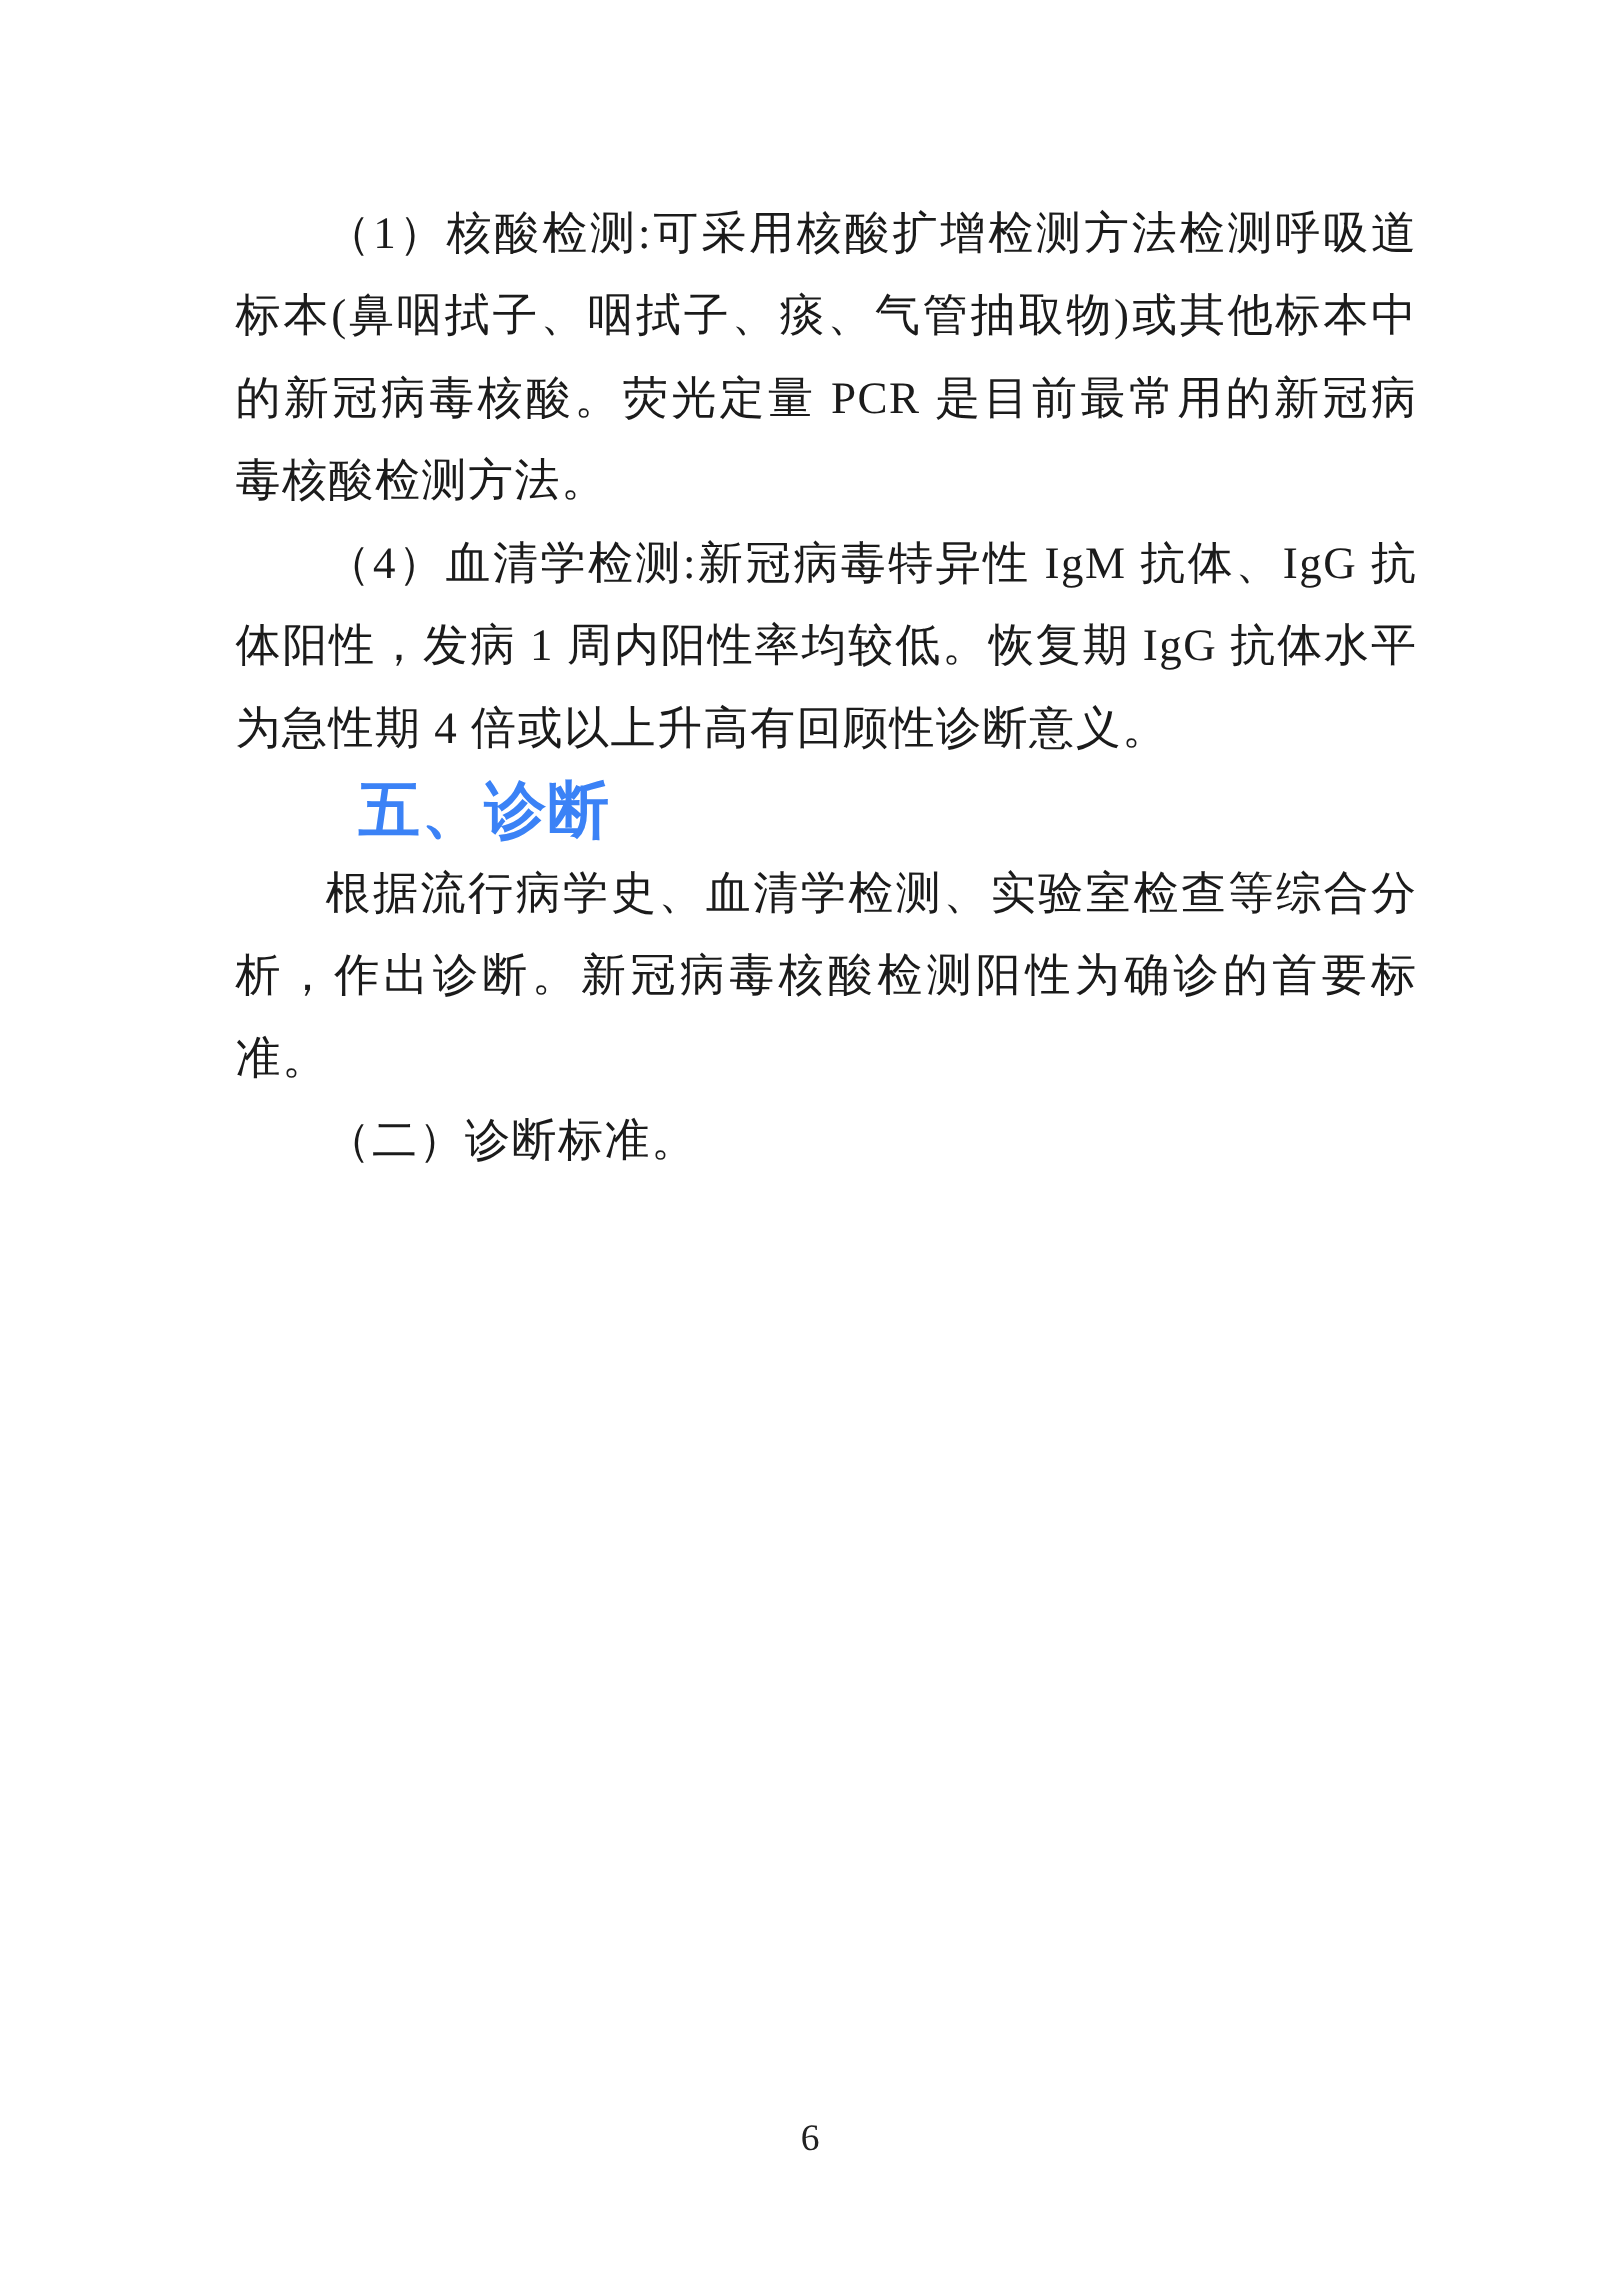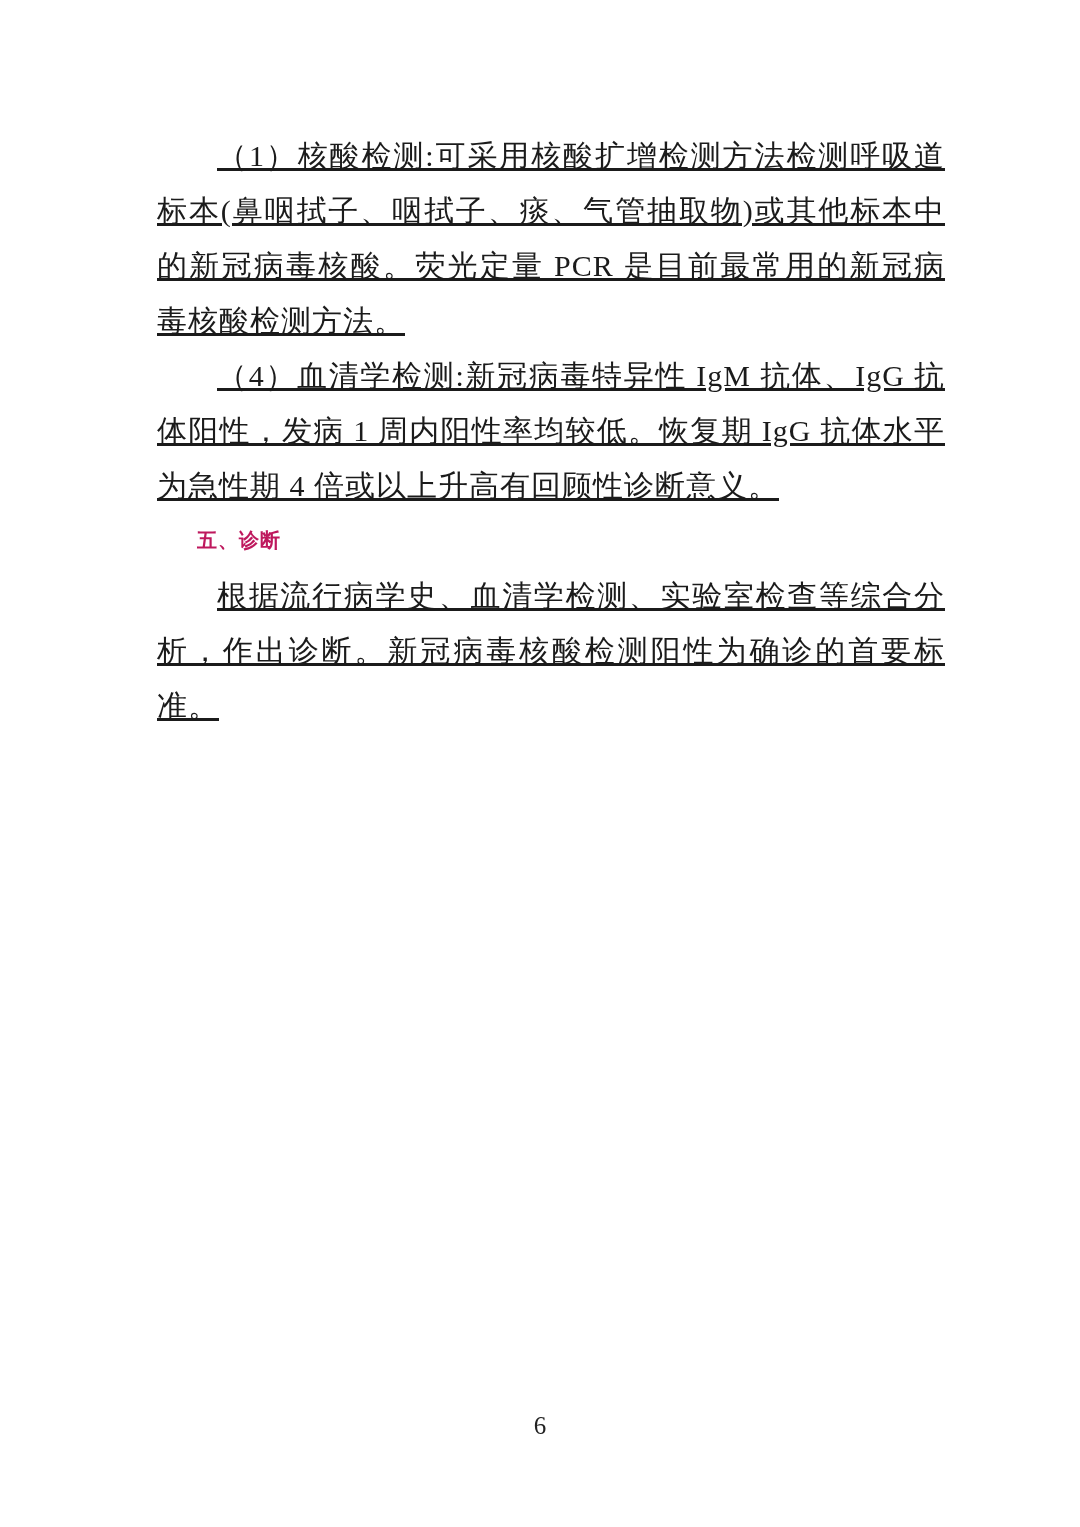--- a/index.html
+++ b/index.html
@@ -24,28 +24,27 @@
   .para {
     margin: 0;
     font-size: 30px;
     line-height: 55px;
     letter-spacing: 1px;
     color: #1b1b1b;
     text-indent: 2em;
     text-align: justify;
     text-justify: inter-ideograph;
     font-weight: 400;
-    text-decoration: underline;
   }
   .section-heading {
     margin: 0;
-    font-size: 20px;
+    font-size: 41px;
     line-height: 55px;
     letter-spacing: 1px;
-    color: #be185d;
+    color: #3b82f6;
     text-indent: 2em;
     font-weight: 700;
     font-family: "Liberation Sans", sans-serif;
   }
   .footer {
     position: absolute;
     left: 0;
     top: 1408px;
     width: 100%;
     text-align: center;
@@ -57,15 +56,16 @@
 </style>
 </head>
 <body>
 
 <div class="page">
   <div class="content">
     <p class="para">（1）核酸检测:可采用核酸扩增检测方法检测呼吸道标本(鼻咽拭子、咽拭子、痰、气管抽取物)或其他标本中的新冠病毒核酸。荧光定量 PCR 是目前最常用的新冠病毒核酸检测方法。</p>
     <p class="para">（4）血清学检测:新冠病毒特异性 IgM 抗体、IgG 抗体阳性，发病 1 周内阳性率均较低。恢复期 IgG 抗体水平为急性期 4 倍或以上升高有回顾性诊断意义。</p>
     <h2 class="section-heading">五、诊断</h2>
     <p class="para">根据流行病学史、血清学检测、实验室检查等综合分析，作出诊断。新冠病毒核酸检测阳性为确诊的首要标准。</p>
+    <p class="para">（二）诊断标准。</p>
   </div>
   <div class="footer">6</div>
 </div>
 
 </body></html>

